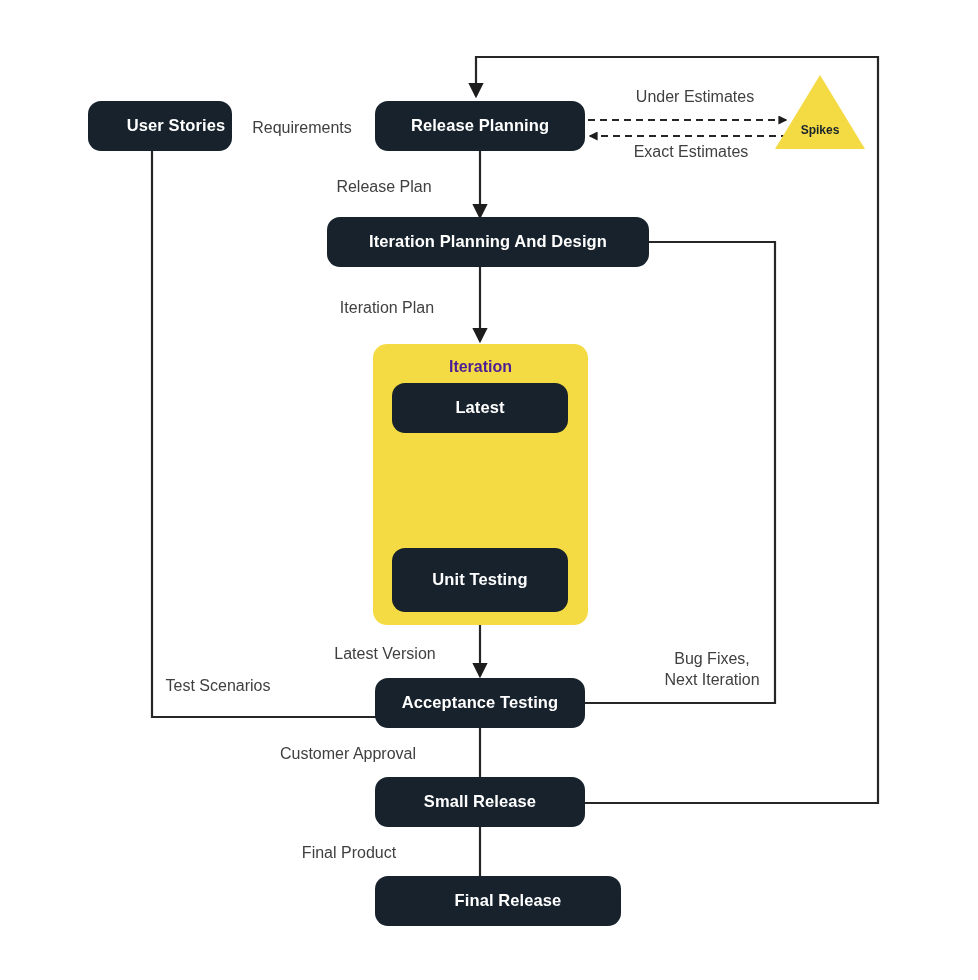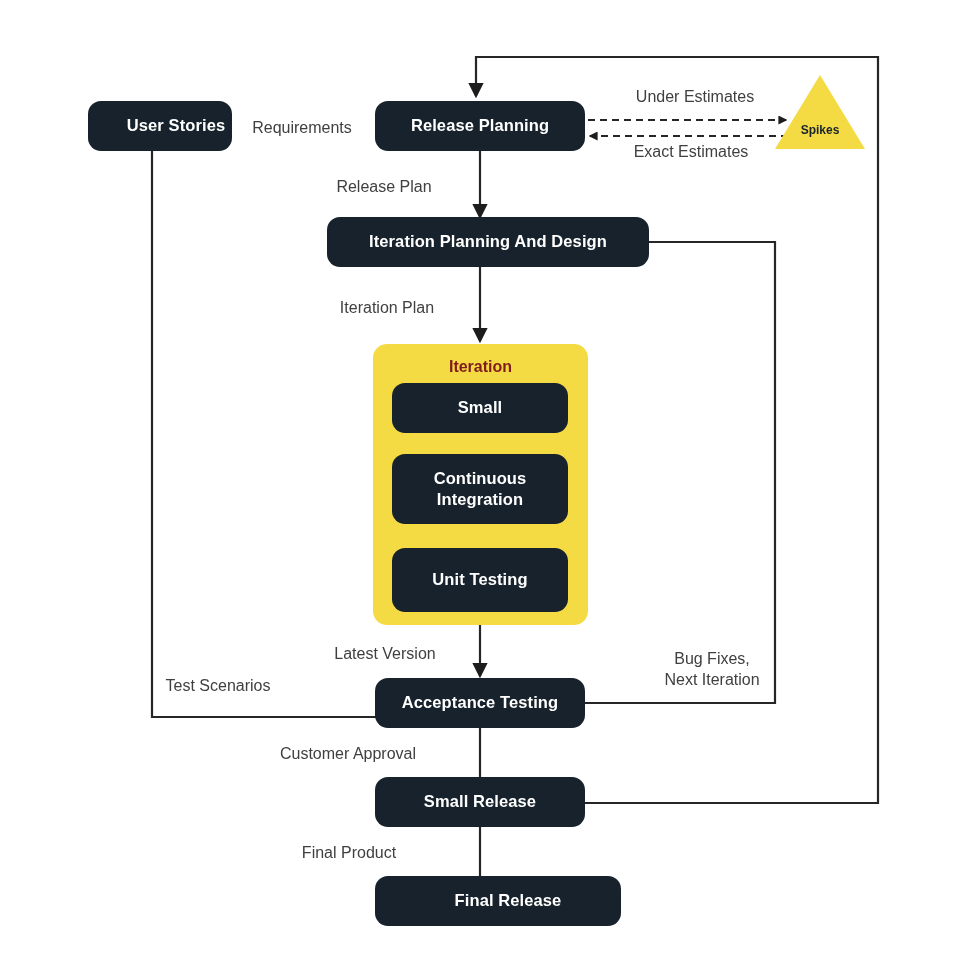--- a/index.html
+++ b/index.html
@@ -45,21 +45,21 @@
     background: #F5DB43;
     border-radius: 14px;
     z-index: 2;
   }
   .group-title {
     position: absolute;
     width: 100%;
     top: 14px;
     left: 0;
     text-align: center;
-    color: #7f1d1d;
+    color: #4c1d95;
     font-weight: bold;
     font-size: 16px;
     z-index: 3;
   }
   .edge-label {
     position: absolute;
     color: #404040;
     font-size: 16px;
     line-height: 1.32;
     white-space: pre-line;
@@ -140,27 +140,23 @@
 
   <div class="node" style="left:327px; top:217px; width:322px; height:50px;justify-content:center;">
     <span>Iteration Planning And Design</span>
   </div>
 
   <div class="group-box" style="left:373px; top:344px; width:215px; height:281px;">
     <span class="group-title">Iteration</span>
   </div>
 
   <div class="node" style="left:392px; top:383px; width:176px; height:50px;">
-    <span>Small</span>
+    <span>Latest</span>
   </div>
 
-  <div class="node" style="left:392px; top:454px; width:176px; height:70px; white-space:pre-line;">
-    <span>Continuous
-Integration</span>
-  </div>
 
   <div class="node" style="left:392px; top:548px; width:176px; height:64px;">
     <span>Unit Testing</span>
   </div>
 
   <div class="node" style="left:375px; top:678px; width:210px; height:50px;">
     <span>Acceptance Testing</span>
   </div>
 
   <div class="node" style="left:375px; top:777px; width:210px; height:50px;">

